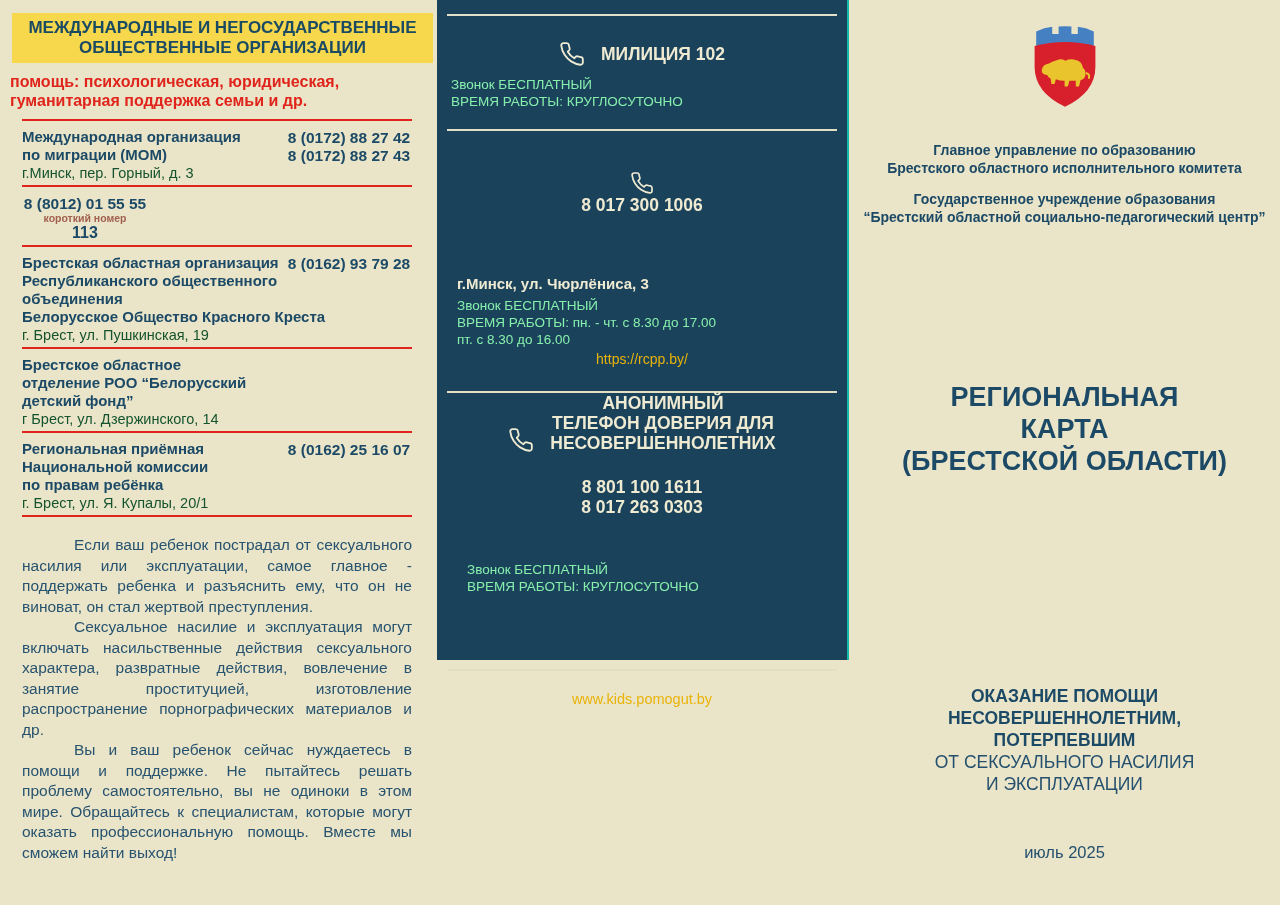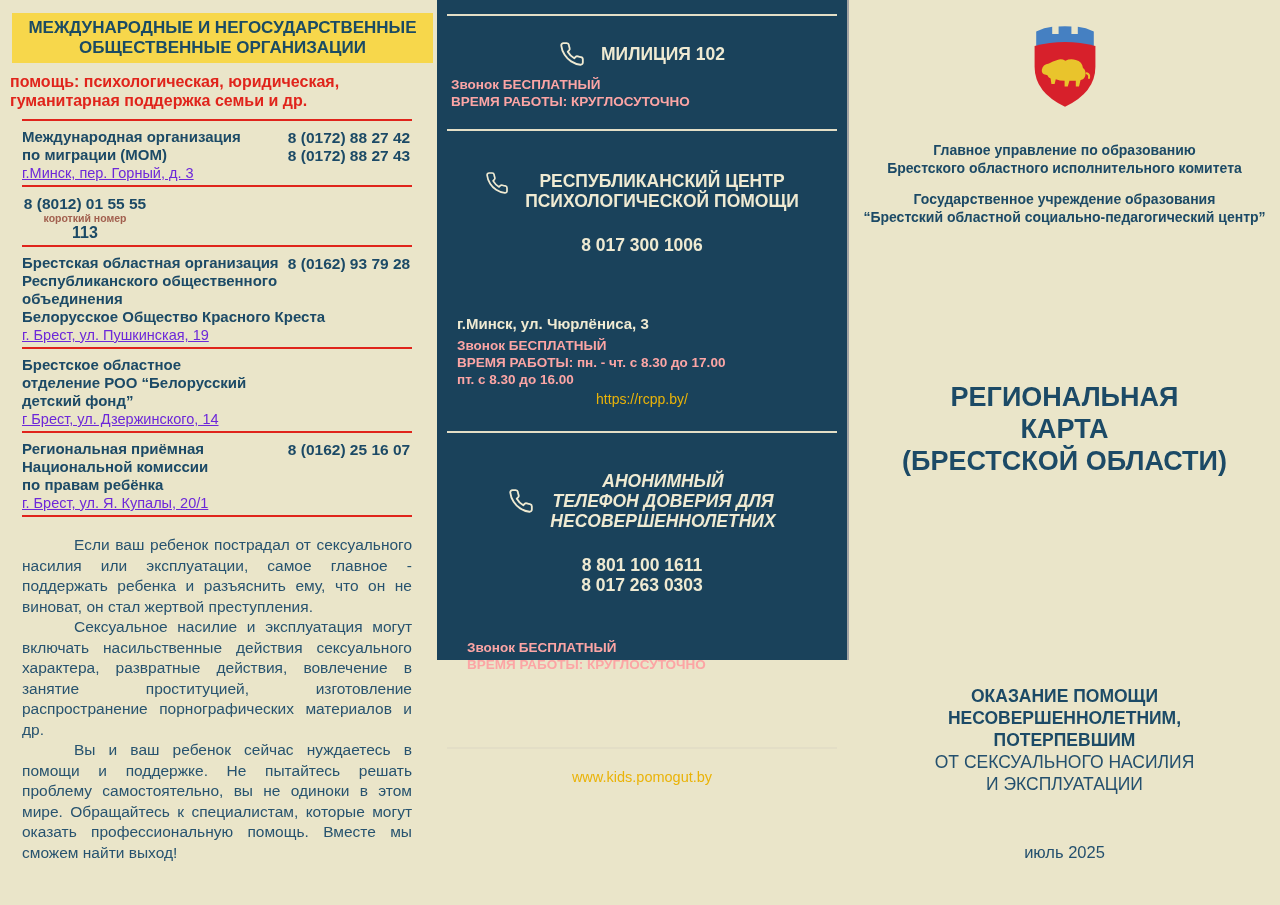--- a/index.html
+++ b/index.html
@@ -6,21 +6,21 @@
   html,body { width: 1280px; height: 905px; }
   body {
     font-family: "Liberation Sans", "DejaVu Sans", sans-serif;
     position: relative;
     background: #EAE5C9;
     overflow: hidden;
   }
   .panel { position: absolute; top: 0; height: 660px; }
   .panel-left  { left: 0;    width: 437px; background: #EAE5C9; }
   .panel-mid   { left: 437px; width: 410px; background: #1A425B; color: #EFEAD2; }
-  .panel-right { left: 847px; width: 433px; background: #EAE5C9; border-left: 2px solid #a3a3a3; }
+  .panel-right { left: 847px; width: 433px; background: #EAE5C9; border-left: 2px solid #14b8a6; }
 
   .pre  { white-space: pre; }
   .prel { white-space: pre-line; }
 
   
   .yellow-band {
     margin: 13px 4px 0 12px;
     background: #F7D74B;
     padding: 5px 4px;
     text-align: center;
@@ -30,21 +30,21 @@
   }
   .red-sub {
     color: #E0241B; font-weight: bold; font-size: 16px; line-height: 19px;
     margin: 9px 10px 0;
   }
   .sep { height: 2px; background: #E0241B; margin: 0 25px 0 22px; }
   .sep-first { margin-top: 9px; }
   .org { display: flex; padding: 7px 0 3px; margin: 0 25px 0 22px; }
   .org .info { flex: 1; min-width: 0; }
   .org .name { color: #1C4A66; font-weight: bold; font-size: 15px; line-height: 18px; }
-  .org .addr { color: #6d28d9; font-size: 14.5px; line-height: 18px; text-decoration: underline; }
+  .org .addr { color: #14532d; font-size: 14.5px; line-height: 18px; }
   .org .phonecol { width: 126px; text-align: center; padding-top: 1px; }
   .org .phones { color: #1C4A66; font-weight: bold; font-size: 15.5px; line-height: 18px; }
   .org .note { color: #A2604F; font-weight: bold; font-size: 10.5px; line-height: 11px; }
   .org .short { color: #1C4A66; font-weight: bold; font-size: 16px; line-height: 18px; }
   .body-text {
     margin: 18px 25px 0 22px;
     color: #27536F; font-size: 15.5px; line-height: 20.5px;
     text-align: justify;
   }
   .body-text p { text-indent: 52px; }
@@ -56,34 +56,34 @@
   .mline-3 { margin-top: 24px; }
   .mline-4 { margin-top: 74px; }
   .mhead {
     display: flex; justify-content: center; gap: 16px;
     font-weight: bold; font-size: 17.5px; line-height: 20px;
     text-align: center; color: #EFEAD2;
   }
   .mhead .icon { flex: 0 0 auto; }
   .mhead-1 { margin-top: 25px; align-items: center; }
   .mhead-2 { margin-top: 40px; align-items: flex-start; }
-  .mhead-3 { margin-top: 38px; align-items: center; font-style: italic; }
+  .mhead-3 { align-items: flex-end; }
   .mhead-4 { margin-top: 24px; align-items: center; }
   .minfo {
     margin-left: 14px; margin-top: 9px;
-    font-weight: bold; font-size: 13.5px; line-height: 17px; color: #fca5a5;
+    font-weight: normal; font-size: 13.5px; line-height: 17px; color: #86efac;
   }
   .maddr {
     margin-left: 20px; margin-top: 60px;
     font-weight: bold; font-size: 15px; line-height: 18px;
   }
   .minfo-2 { margin-left: 20px; margin-top: 4px; }
   .minfo-3 { margin-left: 30px; margin-top: 44px; }
   .mnum { text-align: center; font-weight: bold; font-size: 17.5px; line-height: 20px; }
-  .mnum-1 { margin-top: 24px; }
+  .mnum-1 { }
   .mnum-2 { margin-top: 24px; }
   .murl { text-align: center; font-size: 14px; color: #eab308; }
   .murl-1 { margin-top: 3px; }
   .murl-2 { margin-top: 20px; font-size: 14.5px; }
 
   
   .crest { display: block; margin: 22px auto 0; }
   .inst {
     text-align: center; color: #1C4A66; font-weight: bold;
     font-size: 14px; line-height: 17.5px;
@@ -198,22 +198,20 @@
 ВРЕМЯ РАБОТЫ: КРУГЛОСУТОЧНО</div>
 
   <div class="mline mline-2"></div>
 
   <div class="mhead mhead-2">
     <span class="icon">
       <svg class="icon" width="24" height="24" viewBox="0 0 24 24" fill="none" stroke="#EFEAD2" stroke-width="1.7" stroke-linecap="round" stroke-linejoin="round">
         <path d="M22 16.9v3a2 2 0 0 1-2.2 2 19.8 19.8 0 0 1-8.6-3.1 19.5 19.5 0 0 1-6-6A19.8 19.8 0 0 1 2.1 4.2 2 2 0 0 1 4.1 2h3a2 2 0 0 1 2 1.7c.1 1 .4 2 .7 2.9a2 2 0 0 1-.5 2.1L8.1 9.9a16 16 0 0 0 6 6l1.2-1.2a2 2 0 0 1 2.1-.5c.9.3 1.9.6 2.9.7a2 2 0 0 1 1.7 2z"></path>
       </svg>
     </span>
-    <span class="prel">РЕСПУБЛИКАНСКИЙ ЦЕНТР
-ПСИХОЛОГИЧЕСКОЙ ПОМОЩИ</span>
   </div>
   <div class="mnum mnum-1">8 017 300 1006</div>
   <div class="maddr">г.Минск, ул. Чюрлёниса, 3</div>
   <div class="minfo minfo-2 prel">Звонок БЕСПЛАТНЫЙ
 ВРЕМЯ РАБОТЫ: пн. - чт. с 8.30 до 17.00
 пт. с 8.30 до 16.00</div>
   <div class="murl murl-1">https://rcpp.by/</div>
 
   <div class="mline mline-3"></div>
 

